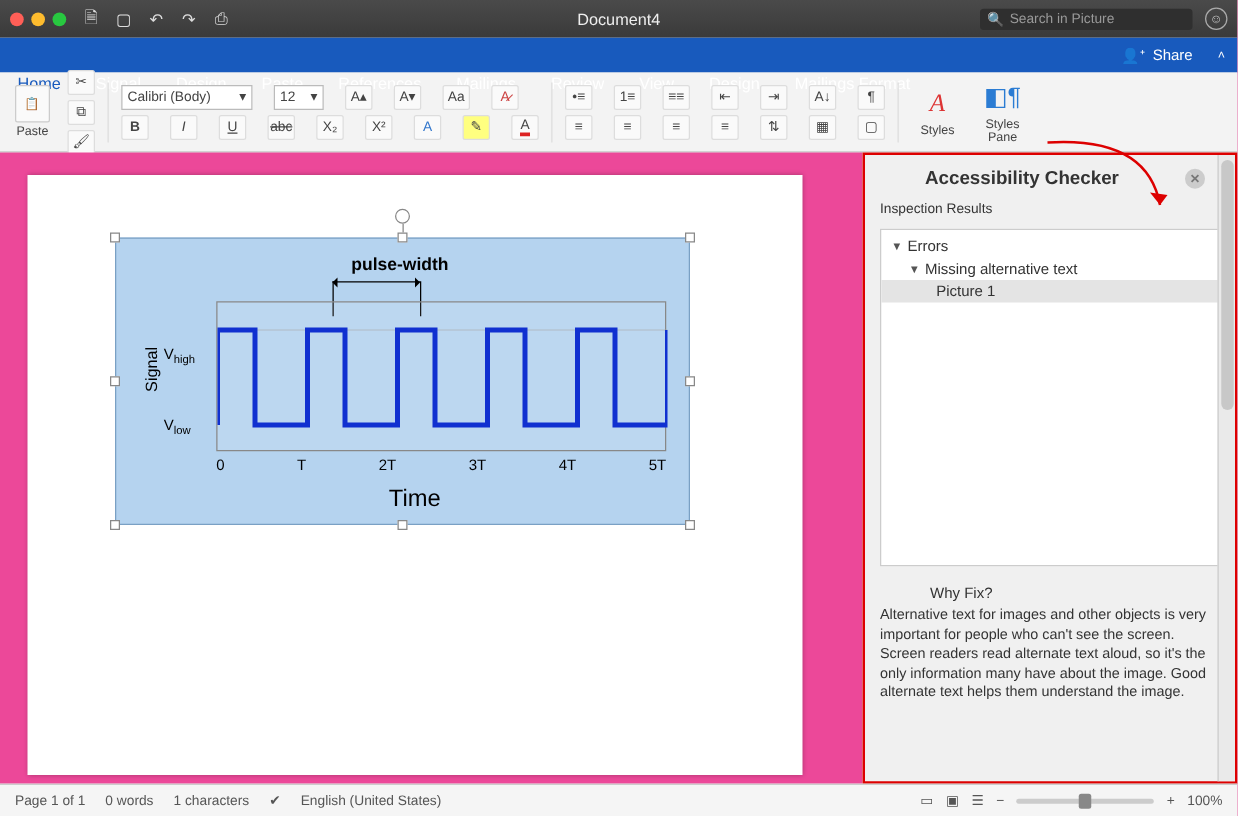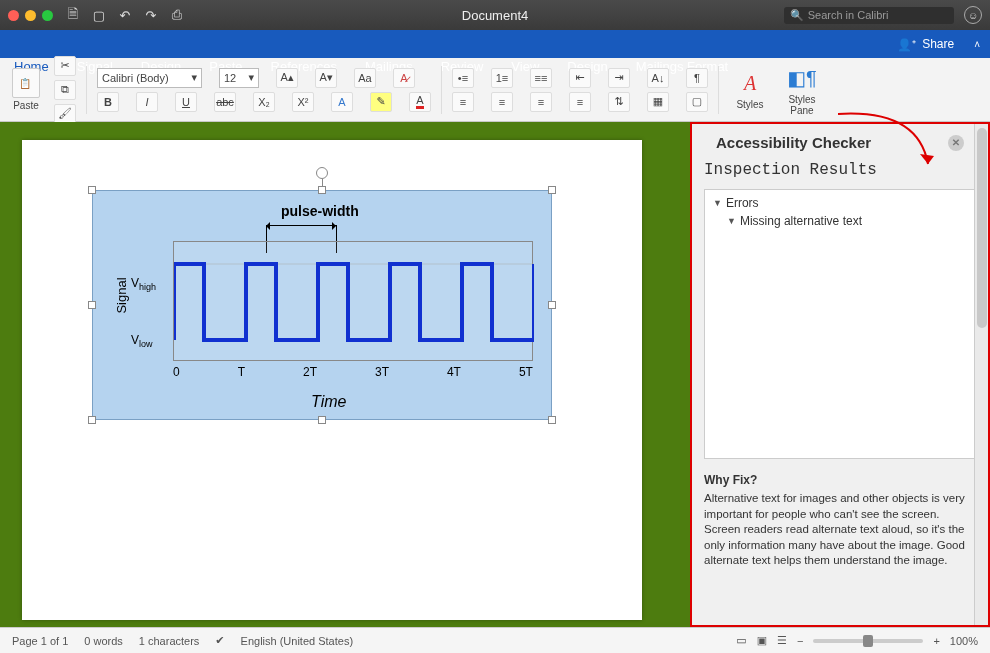--- a/index.html
+++ b/index.html
@@ -32,59 +32,59 @@
   .paste-big { width:36px; display:flex; flex-direction:column; align-items:center; gap:2px; font-size:10px;}
   .paste-big .clip { width:28px; height:30px; background:#fafafa; border:1px solid #ccc; border-radius:2px; display:flex; align-items:center; justify-content:center;}
   .font-sel { width:105px; height:20px; border:1px solid #bbb; background:#fff; font-size:11px; padding:0 4px; display:flex; align-items:center; justify-content:space-between;}
   .size-sel { width:40px; height:20px; border:1px solid #bbb; background:#fff; font-size:11px; padding:0 4px; display:flex; align-items:center; justify-content:space-between;}
   .divider { width:1px; height:48px; background:#ddd; }
   .bigbtn { width:42px; display:flex; flex-direction:column; align-items:center; font-size:10px; gap:2px;}
   .bigbtn .ico { width:30px; height:28px; display:flex; align-items:center; justify-content:center; font-size:20px; border:1px solid transparent;}
 
   
   .workspace { position:absolute; top:122px; bottom:26px; left:0; right:0; display:flex; }
-  .doc-area { flex:1; background:#4d7c0f; padding:18px 18px 18px 22px; overflow:hidden; position:relative;}
+  .doc-area { flex:1; background:#ec4899; padding:18px 18px 18px 22px; overflow:hidden; position:relative;}
   .page { width:620px; height:480px; background:#fff; box-shadow:0 0 4px rgba(0,0,0,.3); padding:50px 20px 20px 70px; position:relative;}
 
   
   .picture { position:relative; width:460px; height:230px; background:#b5d3ef; border:1px solid #7aa0c4; }
   .handle { position:absolute; width:8px; height:8px; background:#fff; border:1px solid #888; }
   .h-tl{top:-5px;left:-5px}.h-tr{top:-5px;right:-5px}.h-bl{bottom:-5px;left:-5px}.h-br{bottom:-5px;right:-5px}
   .h-t{top:-5px;left:50%;margin-left:-4px}.h-b{bottom:-5px;left:50%;margin-left:-4px}
   .h-l{left:-5px;top:50%;margin-top:-4px}.h-r{right:-5px;top:50%;margin-top:-4px}
   .rotate-h { position:absolute; top:-24px; left:50%; margin-left:-6px; width:12px; height:12px; border:1px solid #888; border-radius:50%; background:#fff;}
   .rotate-stem { position:absolute; top:-12px; left:50%; width:1px; height:8px; background:#888;}
 
   .chart-inner { position:absolute; inset:12px 18px 12px 18px; font-family: Arial, sans-serif; }
   .chart-title { position:absolute; top:0; left:170px; font-weight:bold; font-size:14px;}
   .pw-arrow { position:absolute; top:22px; left:155px; width:70px; }
   .pw-arrow .line{height:1px;background:#000;position:relative;}
   .pw-arrow .line:before,.pw-arrow .line:after{content:"";position:absolute;top:-3px;border:4px solid transparent;}
   .pw-arrow .line:before{left:-4px;border-right-color:#000;}
   .pw-arrow .line:after{right:-4px;border-left-color:#000;}
   .pw-tick{position:absolute;width:1px;height:28px;background:#000;top:22px;}
   .axis-y-label { position:absolute; left:-8px; top:85px; transform:rotate(-90deg); font-size:13px;}
-  .axis-x-label { position:absolute; bottom:-4px; left:200px; font-size:16px;font-style:italic;}
+  .axis-x-label { position:absolute; bottom:-4px; left:200px; font-size:19px;}
   .vhigh { position:absolute; left:20px; top:73px; font-size:12px;}
   .vlow  { position:absolute; left:20px; top:130px; font-size:12px;}
   .sub{font-size:9px;vertical-align:sub;}
   .plot { position:absolute; left:62px; top:38px; width:360px; height:120px; border:1px solid #888; background:rgba(255,255,255,.1);}
   .xticks { position:absolute; left:62px; top:162px; width:360px; display:flex; justify-content:space-between; font-size:12px;}
 
   
   .pane { width:300px; background:#f0f0f0; border:2px solid #d00; position:relative; display:flex; flex-direction:column; font-size:12px; color:#333;}
-  .pane-head { padding:10px 24px 6px; font-size:15px; font-weight:600; display:flex; justify-content:space-between; align-items:center;}
+  .pane-head { padding:10px 24px 6px; font-size:15px; font-weight:600; display:flex; justify-content:space-between; align-items:center;margin-left:24px;}
   .close-x { width:16px; height:16px; border-radius:50%; background:#ccc; color:#777; display:flex; align-items:center; justify-content:center; font-size:10px; cursor:pointer;}
-  .pane-sub { padding:4px 12px 6px; font-size:16px;font-family:Liberation Mono, monospace;}
+  .pane-sub { padding:4px 12px 6px; font-size:11px;}
   .results-box { margin:4px 12px; background:#fff; border:1px solid #ccc; height:270px; padding:4px 0; overflow:auto;}
   .tree-row { padding:2px 8px; display:flex; align-items:center; gap:4px; font-size:12px;}
   .tree-row.sel { background:#e4e4e4;}
   .tri { font-size:9px; color:#555;}
   .whyfix { padding:10px 12px 4px; }
-  .whyfix h4{font-size:12px; font-weight:700; margin-bottom:4px;}
+  .whyfix h4{font-size:12px; font-weight:400; margin-bottom:4px;margin-left:40px;}
   .whyfix p{font-size:11.5px; line-height:1.35;}
   .arrow-annot { position:absolute; top:-20px; right:40px; pointer-events:none;}
 
   
   .statusbar { position:absolute; bottom:0; left:0; right:0; height:26px; background:#f5f5f5; border-top:1px solid #ccc; display:flex; align-items:center; padding:0 12px; font-size:11px; color:#555; gap:16px;}
   .status-right { margin-left:auto; display:flex; align-items:center; gap:10px;}
   .zoom-slider { width:110px; height:4px; background:#ccc; border-radius:2px; position:relative;}
   .zoom-thumb { position:absolute; top:-4px; left:50px; width:10px; height:12px; background:#888; border-radius:2px;}
 
   .vscroll { position:absolute; right:0; top:0; bottom:0; width:14px; background:#eaeaea; border-left:1px solid #ccc;}
@@ -102,21 +102,21 @@
   <div class="tb-group">
     <div class="tb-icon">🗎</div>
     <div class="tb-icon">▢</div>
     <div class="tb-icon">↶</div>
     <div class="tb-icon">↷</div>
     <div class="tb-icon">⎙</div>
   </div>
   <div class="doc-title">Document4</div>
   <div class="search-box">
     <span>🔍</span>
-    <span>Search in Calibri</span>
+    <span>Search in Picture</span>
   </div>
   <div class="smiley">☺</div>
 </div>
 
 <div class="tabs">
   <div class="tab active">Home</div>
   <div class="tab">Signal</div>
   <div class="tab">Design</div>
   <div class="tab">Paste</div>
   <div class="tab">References</div>
@@ -272,20 +272,23 @@
     <div class="pane-sub">Inspection Results</div>
     <div class="results-box">
       <div class="tree-row">
           <span class="tri">▼</span>
           <span>Errors</span>
         </div>
       <div class="tree-row" style="padding-left:22px">
           <span class="tri">▼</span>
           <span>Missing alternative text</span>
         </div>
+      <div class="tree-row sel" style="padding-left:44px">
+          <span>Picture 1</span>
+        </div>
     </div>
     <div class="whyfix">
       <h4>Why Fix?</h4>
       <p>Alternative text for images and other objects is very important for people who can't see the screen. Screen readers read alternate text aloud, so it's the only information many have about the image. Good alternate text helps them understand the image.</p>
     </div>
     <div class="vscroll">
         <div class="vthumb"></div>
       </div>
   </div>
 </div>

